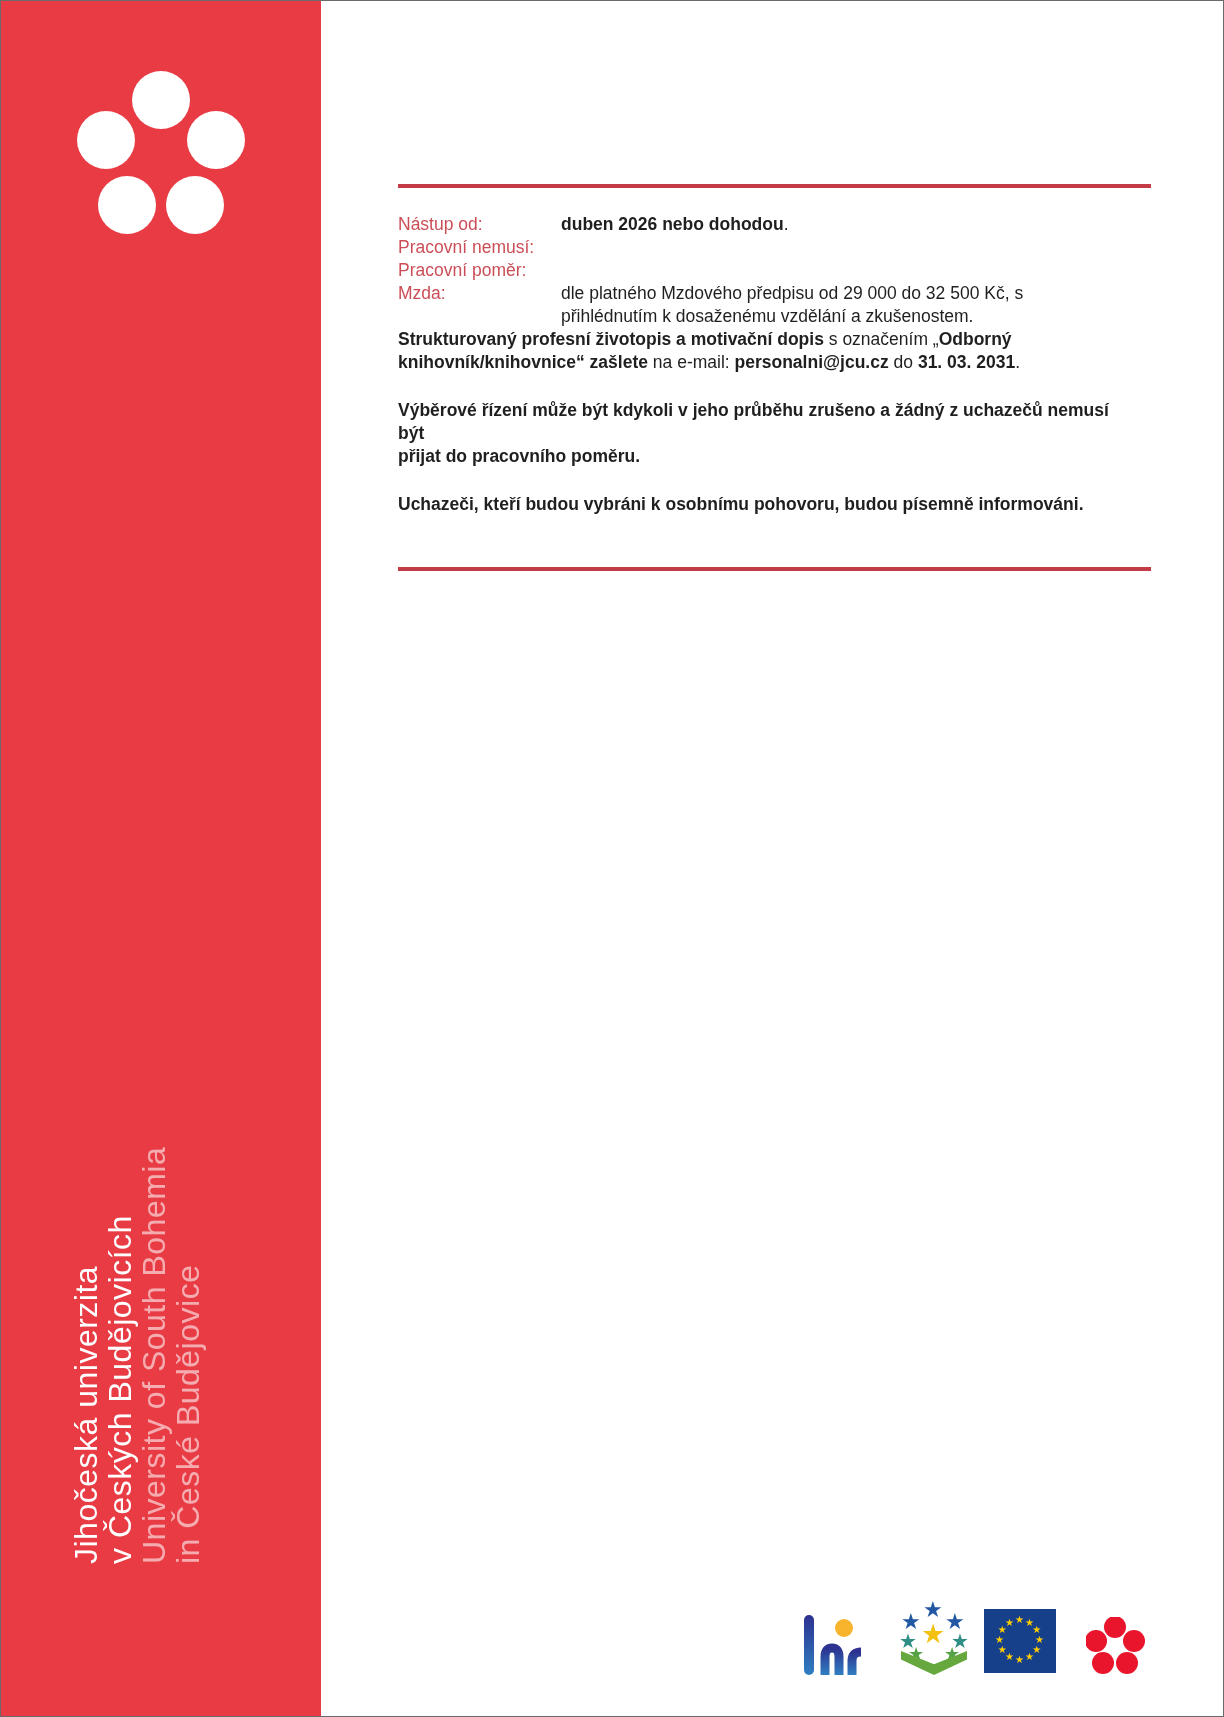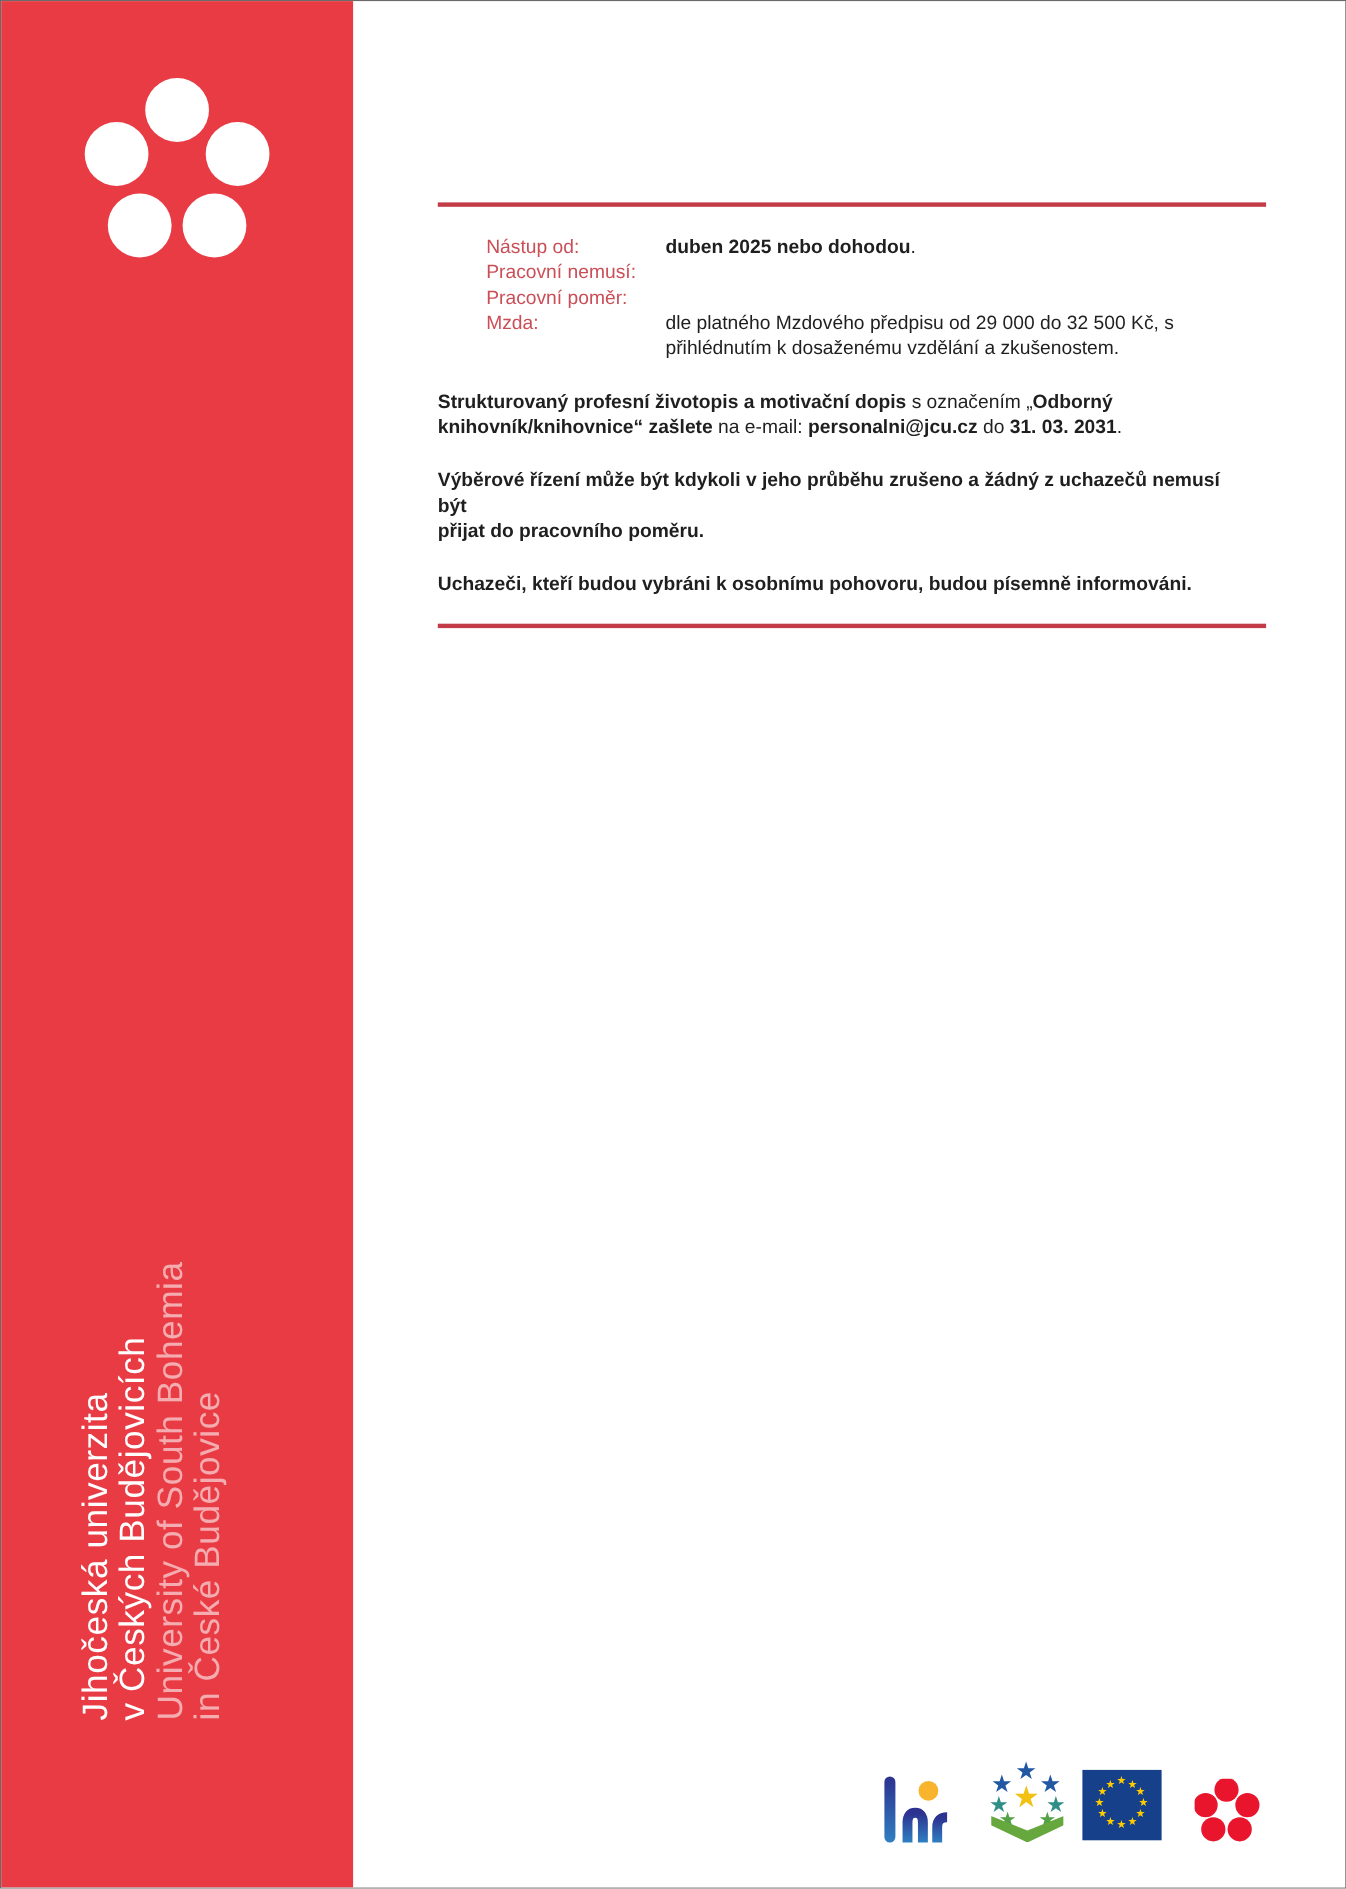--- a/index.html
+++ b/index.html
@@ -22,24 +22,24 @@
     position:absolute;bottom:152px;transform-origin:0 100%;transform:rotate(-90deg);
     white-space:nowrap;font-size:32px;line-height:34px;letter-spacing:.5px;color:#ffffff;
   }
   .vline.muted{color:rgba(255,255,255,.58);}
   
   .rule{position:absolute;left:397px;width:753px;height:4px;background:var(--rule-red,#c23b46);}
   .rule.top{top:183px;}
   .rule.bottom{top:566px;}
   
   .content{position:absolute;left:397px;top:212px;width:740px;font-size:17.5px;line-height:23px;}
-  .row{display:flex;margin-left:44px;}
+  .row{display:flex;}
   .lbl{width:163px;flex:0 0 163px;color:var(--label-red,#cb4e57);}
   .val{white-space:pre-wrap;width:560px;}
-  .paras{margin-top:26px;}
+  .paras{}
   .para{white-space:pre-wrap;margin:0 0 25px 0;width:720px;}
   .b{font-weight:bold;}
   
   .hr-logo{position:absolute;left:795px;top:1612px;}
   .stars-logo{position:absolute;left:898px;top:1598px;width:72px;height:80px;}
   .stars-logo .st{position:absolute;line-height:1;}
   .chevron{position:absolute;left:2px;top:52px;width:66px;height:24px;background:#66a83d;
     clip-path:polygon(0% 0%,50% 55%,100% 0%,100% 35%,50% 100%,0% 35%);}
   .eu-flag{position:absolute;left:983px;top:1608px;width:72px;height:64px;background:var(--eu-blue,#17408b);}
   .eu-flag .st{position:absolute;color:var(--star-yellow,#ffcc00);font-size:10px;line-height:1;}
@@ -66,21 +66,21 @@
       </div>
   </aside>
 
   <div class="rule top"></div>
   <div class="rule bottom"></div>
 
   <main class="content">
     <div id="detail-rows">
         <div class="row">
           <div class="lbl">Nástup od:</div>
-          <div class="val"><span class="b">duben 2025 nebo dohodou</span><span>.</span></div>
+          <div class="val"><span class="b">duben 2026 nebo dohodou</span><span>.</span></div>
         </div>
         <div class="row">
           <div class="lbl">Pracovní nemusí:</div>
         </div>
         <div class="row">
           <div class="lbl">Pracovní poměr:</div>
         </div>
         <div class="row">
           <div class="lbl">Mzda:</div>
           <div class="val"><span>dle platného Mzdového předpisu od 29 000 do 32 500 Kč, s

